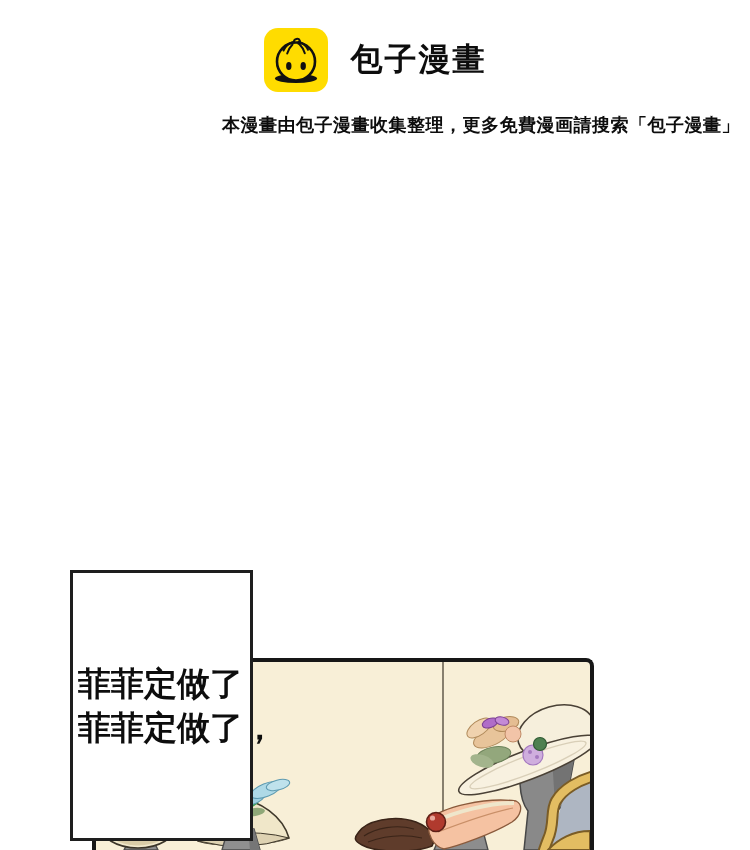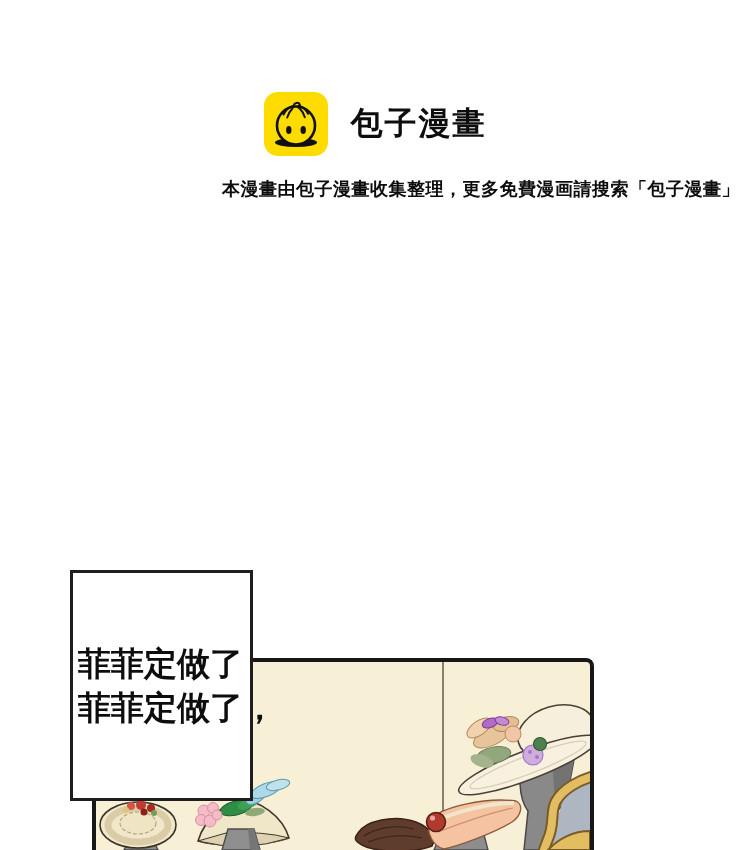--- a/index.html
+++ b/index.html
@@ -5,21 +5,21 @@
   html,body{margin:0;padding:0;}
   body{
     width:750px;height:850px;overflow:hidden;position:relative;
     background:var(--page-background,#fff);
     font-family:"Liberation Sans","DejaVu Sans",sans-serif;
     color:var(--text,#0d0d0d);
   }
   
   .brand{
     display:flex;align-items:center;justify-content:center;
-    gap:23px;padding-top:92px;
+    gap:23px;padding-top:28px;
   }
   .brand-icon{width:64px;height:64px;display:block;}
   .brand-title{
     font-size:32px;font-weight:800;letter-spacing:2px;
     color:var(--text,#0d0d0d);
   }
   .notice{
     margin:21px 10px 0 23px;text-align:right;
     font-size:18px;font-weight:700;letter-spacing:.5px;
     color:var(--text,#0d0d0d);white-space:nowrap;
@@ -29,21 +29,21 @@
     position:absolute;left:92px;top:658px;
     width:502px;height:200px;box-sizing:border-box;
     background:var(--panel-cream,#f8efd7);
     border:4px solid var(--panel-border,#171717);
     border-bottom:none;border-radius:0 8px 0 0;
   }
   .panel svg{display:block;}
   
   .caption-box{
     position:absolute;left:70px;top:570px;
-    width:183px;height:231px;box-sizing:border-box;
+    width:183px;height:271px;box-sizing:border-box;
     background:#ffffff;border:3px solid #1e1e1e;
     display:flex;flex-direction:column;justify-content:center;
     padding-left:5px;z-index:5;
   }
   .caption-line{
     font-size:33px;line-height:44px;font-weight:700;
     color:var(--text,#0d0d0d);letter-spacing:0;white-space:nowrap;
   }
 </style>
 </head>

